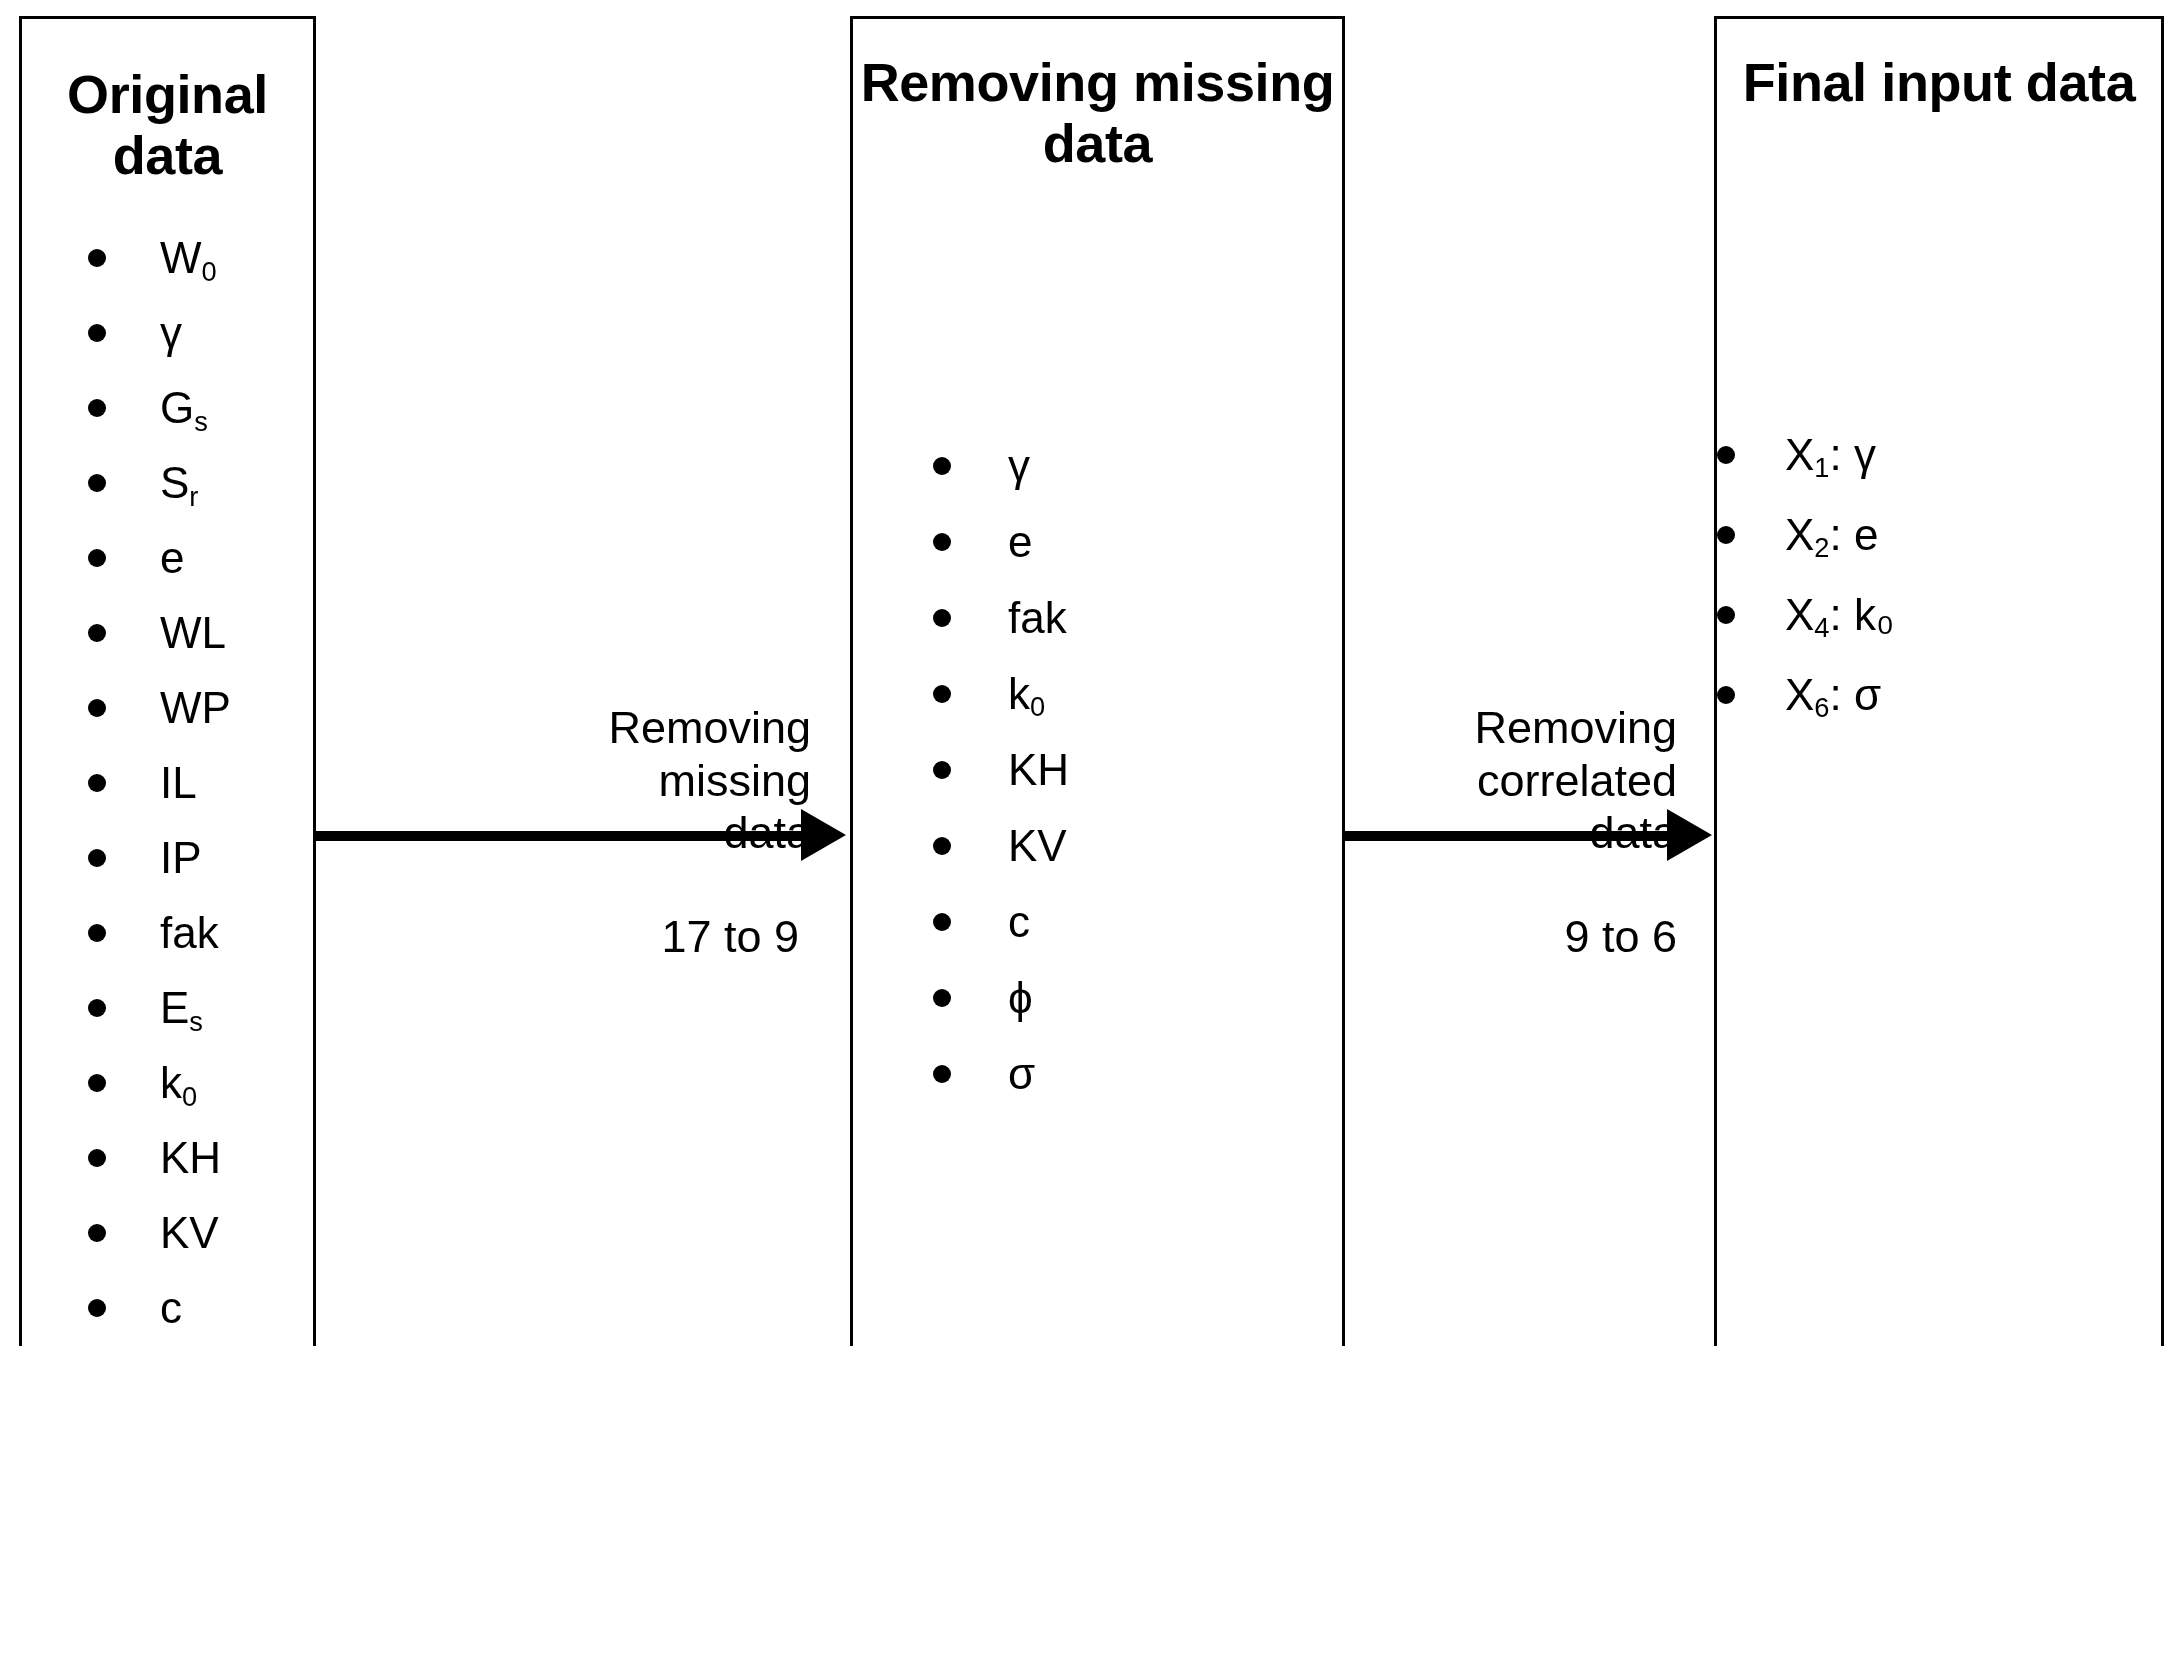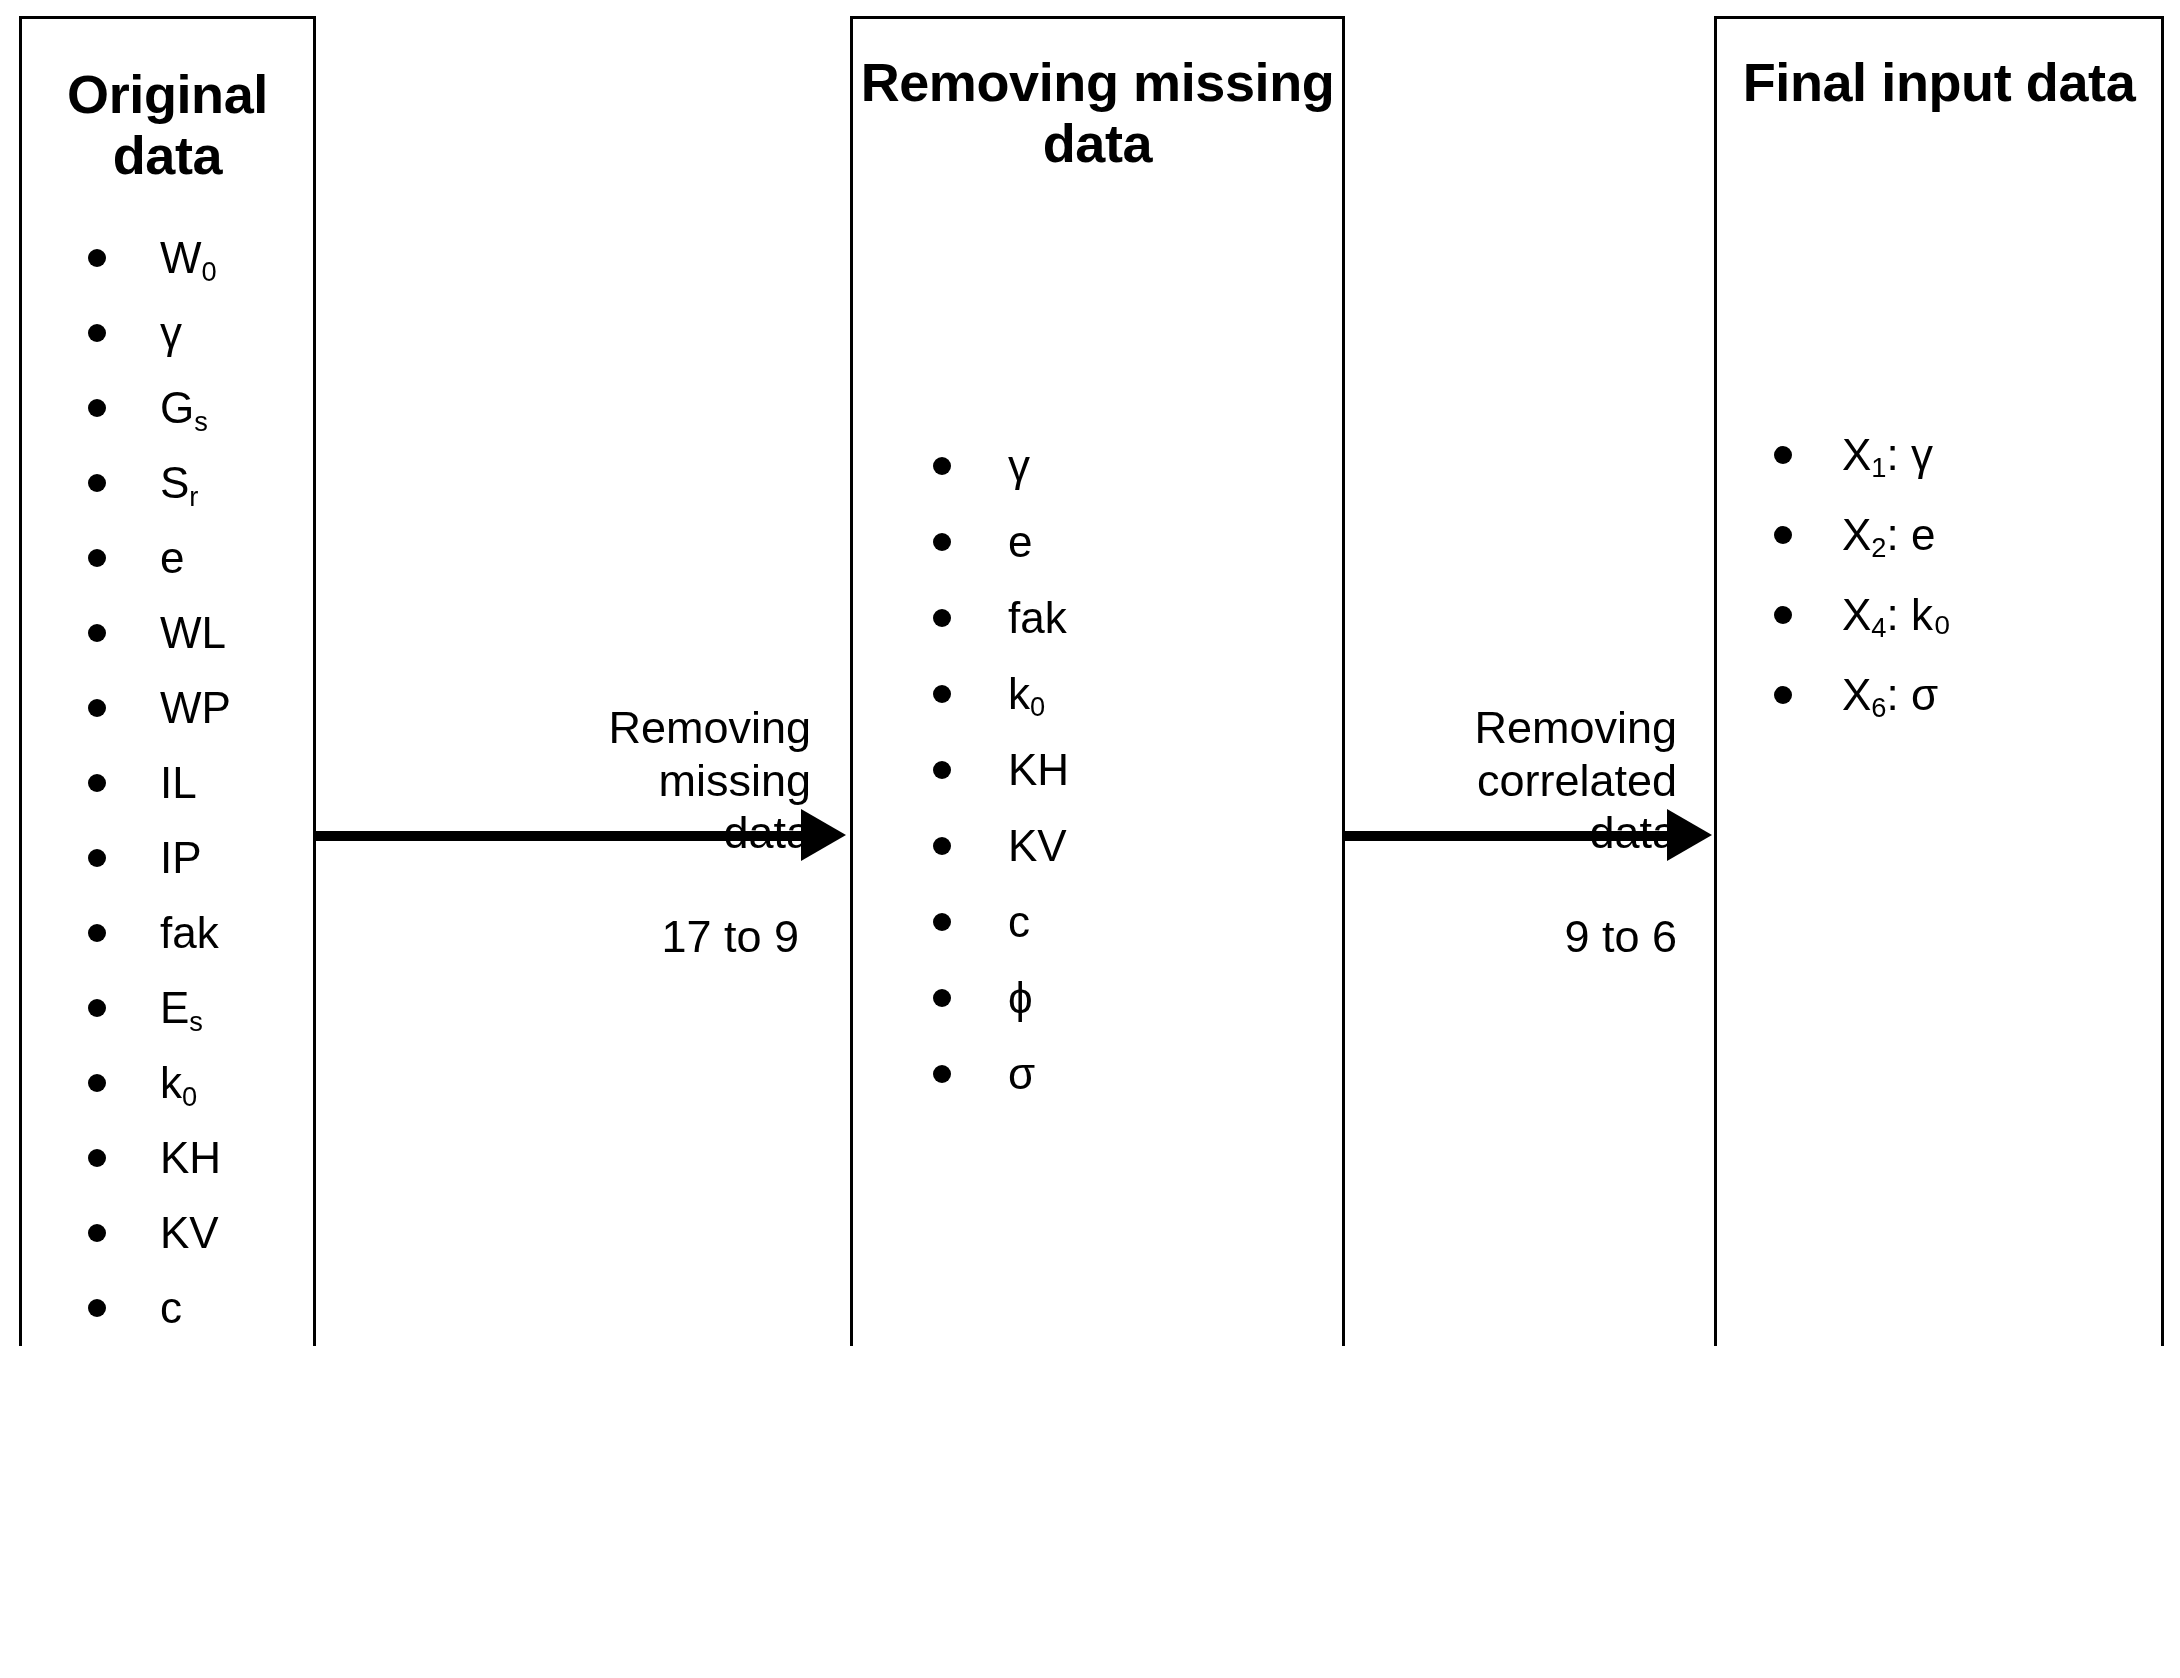--- a/index.html
+++ b/index.html
@@ -75,21 +75,21 @@
   #list-original { margin-top: 35px; padding-left: 66px; }
   #list-original .bullet-item { height: 75px; }
   #list-original .bullet-dot { margin-right: 54px; }
 
   
   #list-removing { margin-top: 254px; padding-left: 80px; }
   #list-removing .bullet-item { height: 76px; }
   #list-removing .bullet-dot { margin-right: 57px; }
 
   
-  #list-final { margin-top: 302px; padding-left: 57px; }
+  #list-final { margin-top: 302px; }
   #list-final .bullet-item { height: 80px; }
   #list-final .bullet-dot { margin-right: 50px; }
 
   
   .arrow-group {
     position: absolute;
     top: 0;
     height: 1678px;
     width: 0;
   }

